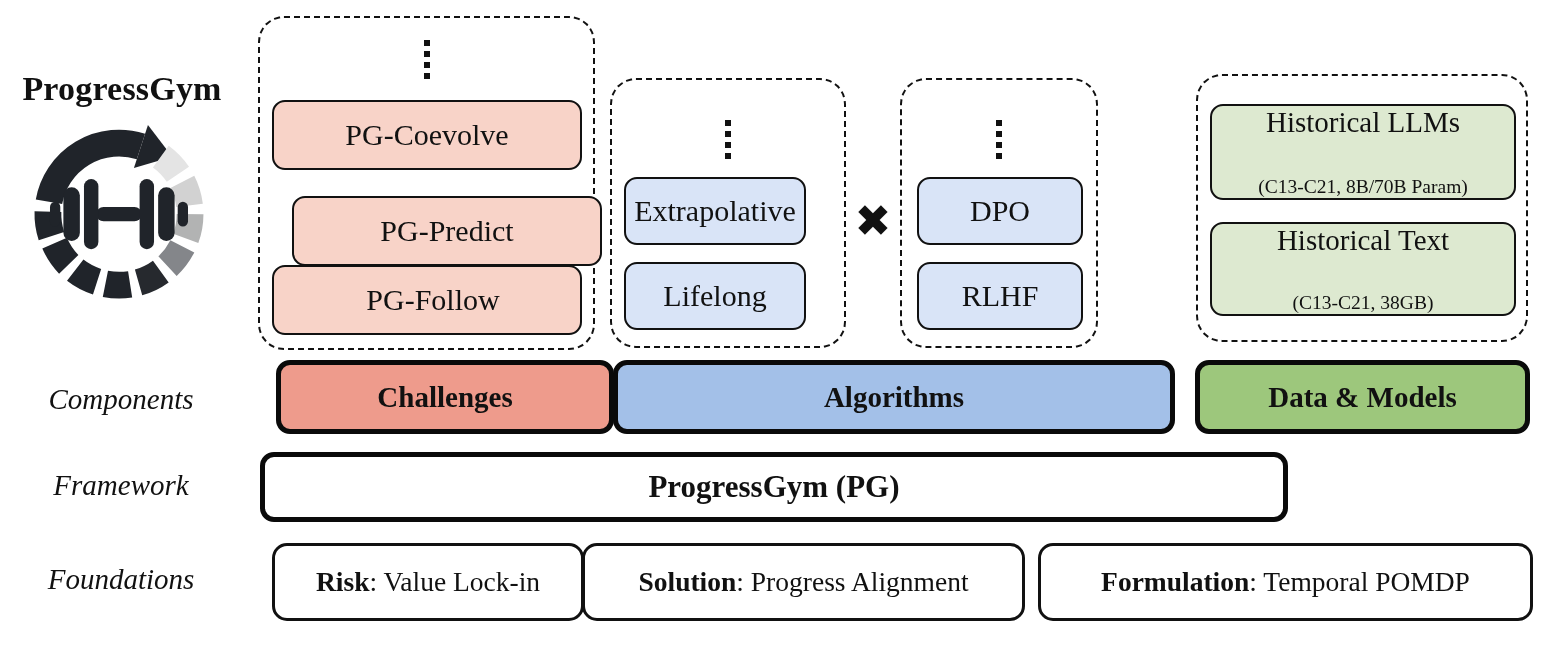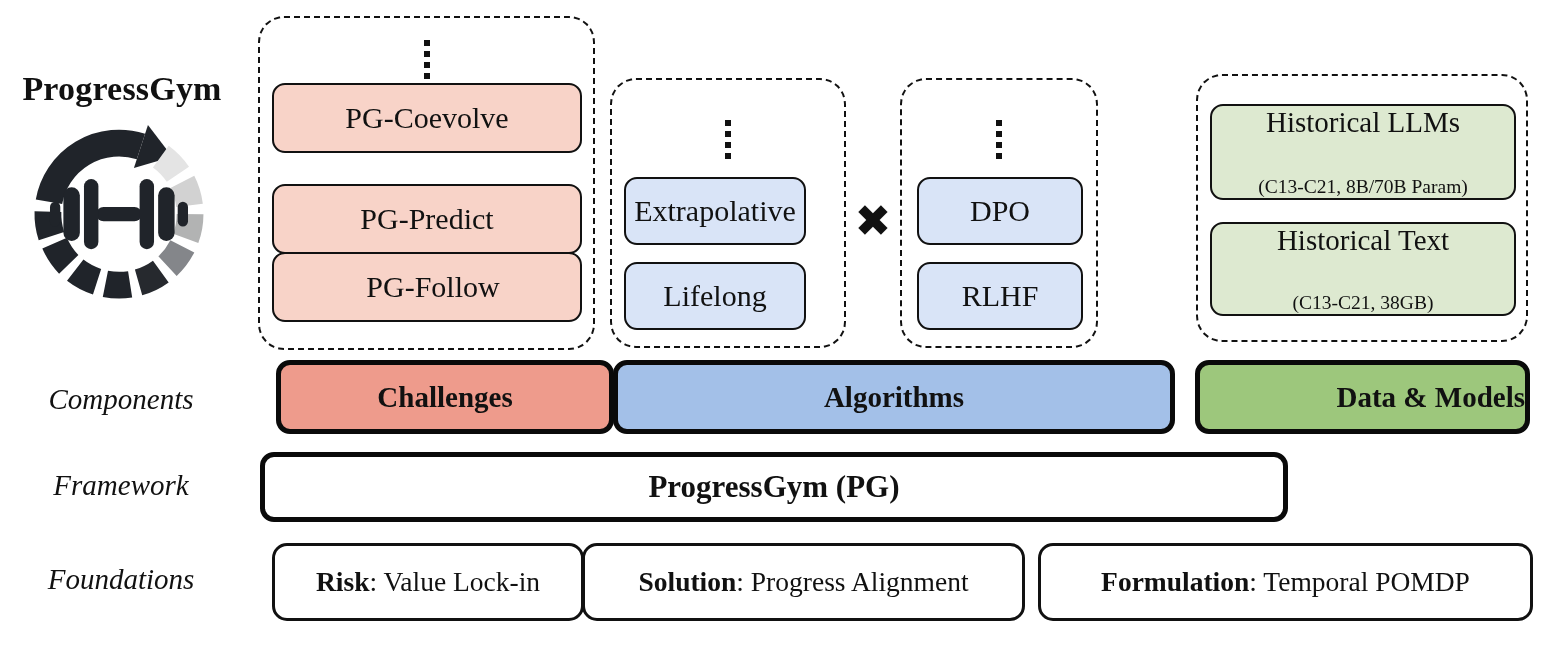--- a/index.html
+++ b/index.html
@@ -26,40 +26,40 @@
   .vdots{position:absolute;left:50%;transform:translateX(-50%);display:flex;
     flex-direction:column;gap:5px;}
   .vdots i{width:6px;height:6px;background:#111;display:block;}
   .g-challenges .vdots{top:22px;}
   .g-families .vdots{top:40px;}
   .g-methods .vdots{top:40px;}
   
   .chip{position:absolute;border:2px solid #111;border-radius:13px;box-sizing:border-box;
     display:flex;align-items:center;justify-content:center;font-size:30px;}
   .chip.pink{background:#f8d3c8;left:12px;width:310px;height:70px;}
-  .c1{top:65px;} .c2{top:166px;} .c3{top:234px;padding-left:12px;}
+  .c1{top:82px;} .c2{top:178px;margin-left:20px;} .c3{top:247px;padding-left:12px;}
   .chip.blue{background:#d9e4f7;}
   .g-families .chip{left:12px;width:182px;height:68px;}
   .g-methods .chip{left:15px;width:166px;height:68px;}
   .f1{top:97px;} .f2{top:182px;}
   .chip.green{background:#dde9d0;left:12px;width:306px;flex-direction:column;line-height:1.15;justify-content:space-between;}
   .d1{top:28px;height:96px;} .d2{top:146px;height:94px;}
   .hist-title{font-size:29px;}
   .hist-sub{font-size:19.5px;}
   
   .cross{position:absolute;left:845px;top:193px;width:56px;text-align:center;
     font-size:44px;font-weight:900;line-height:56px;
     font-family:"DejaVu Sans", sans-serif;}
   
   .comp{position:absolute;top:360px;height:74px;border:5px solid #0a0a0a;border-radius:14px;
     box-sizing:border-box;display:flex;align-items:center;justify-content:center;
     font-size:29px;font-weight:bold;}
   .comp-challenges{left:276px;width:338px;background:#ee9b8c;}
   .comp-algorithms{left:613px;width:562px;background:#a3c0e8;}
-  .comp-data{left:1195px;width:335px;background:#9dc77c;justify-content:flex-end;}
+  .comp-data{left:1195px;width:335px;background:#9dc77c;}
   
   .framework-box{position:absolute;left:260px;top:452px;width:1028px;height:70px;
     border:5px solid #0a0a0a;border-radius:14px;box-sizing:border-box;background:#fff;
     display:flex;align-items:center;justify-content:center;font-size:31px;font-weight:bold;}
   
   .found{position:absolute;top:543px;height:78px;border:3.5px solid #111;border-radius:15px;
     box-sizing:border-box;background:#fff;display:flex;align-items:center;justify-content:center;
     font-size:27.5px;white-space:pre;}
   .found .fterm{font-weight:bold;}
   .found-risk{left:260px;width:312px;margin-left:12px;}

